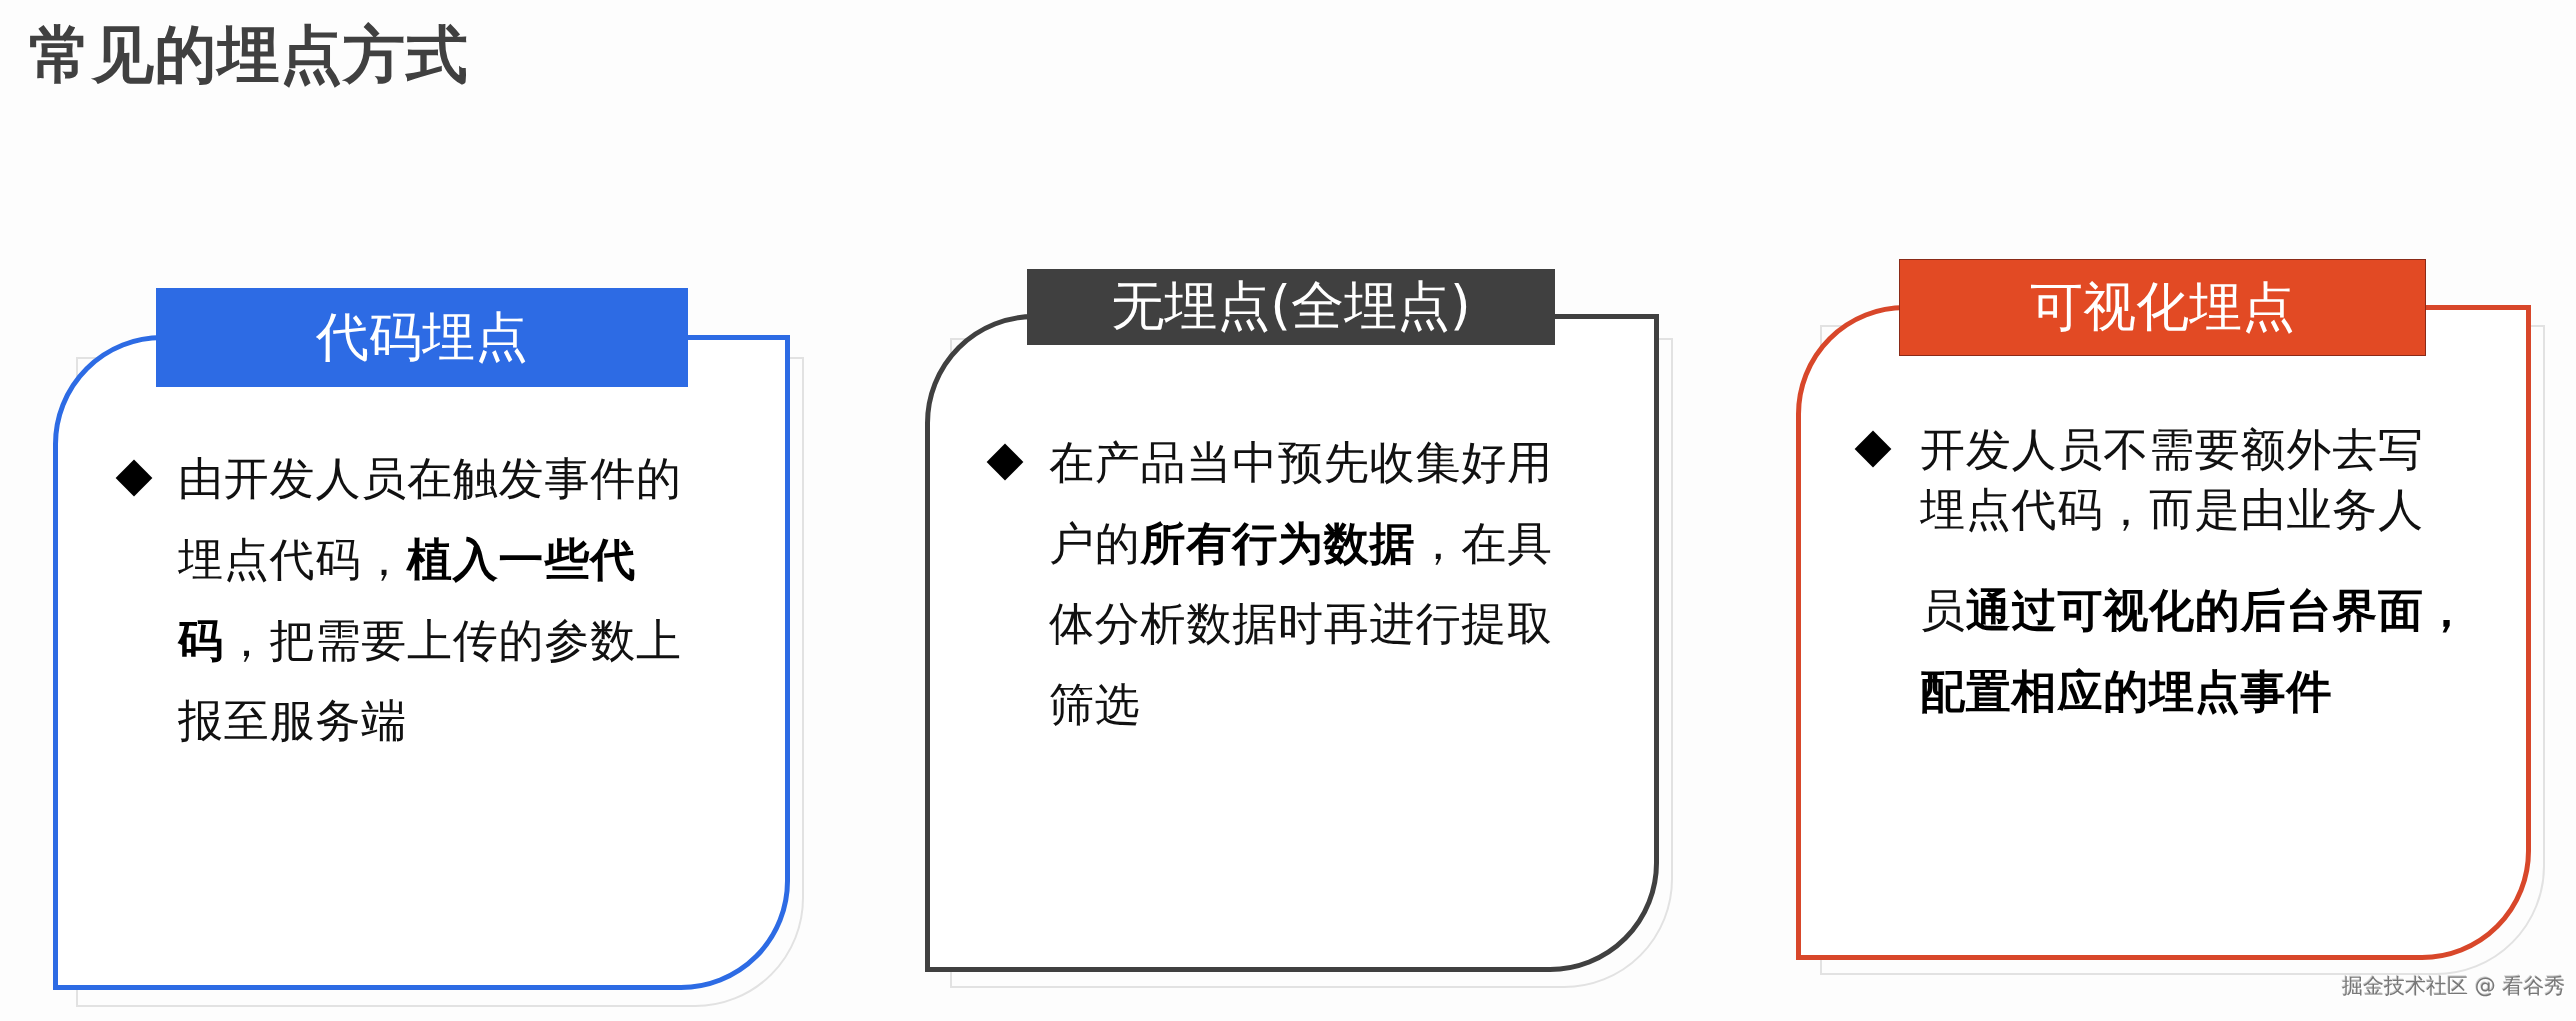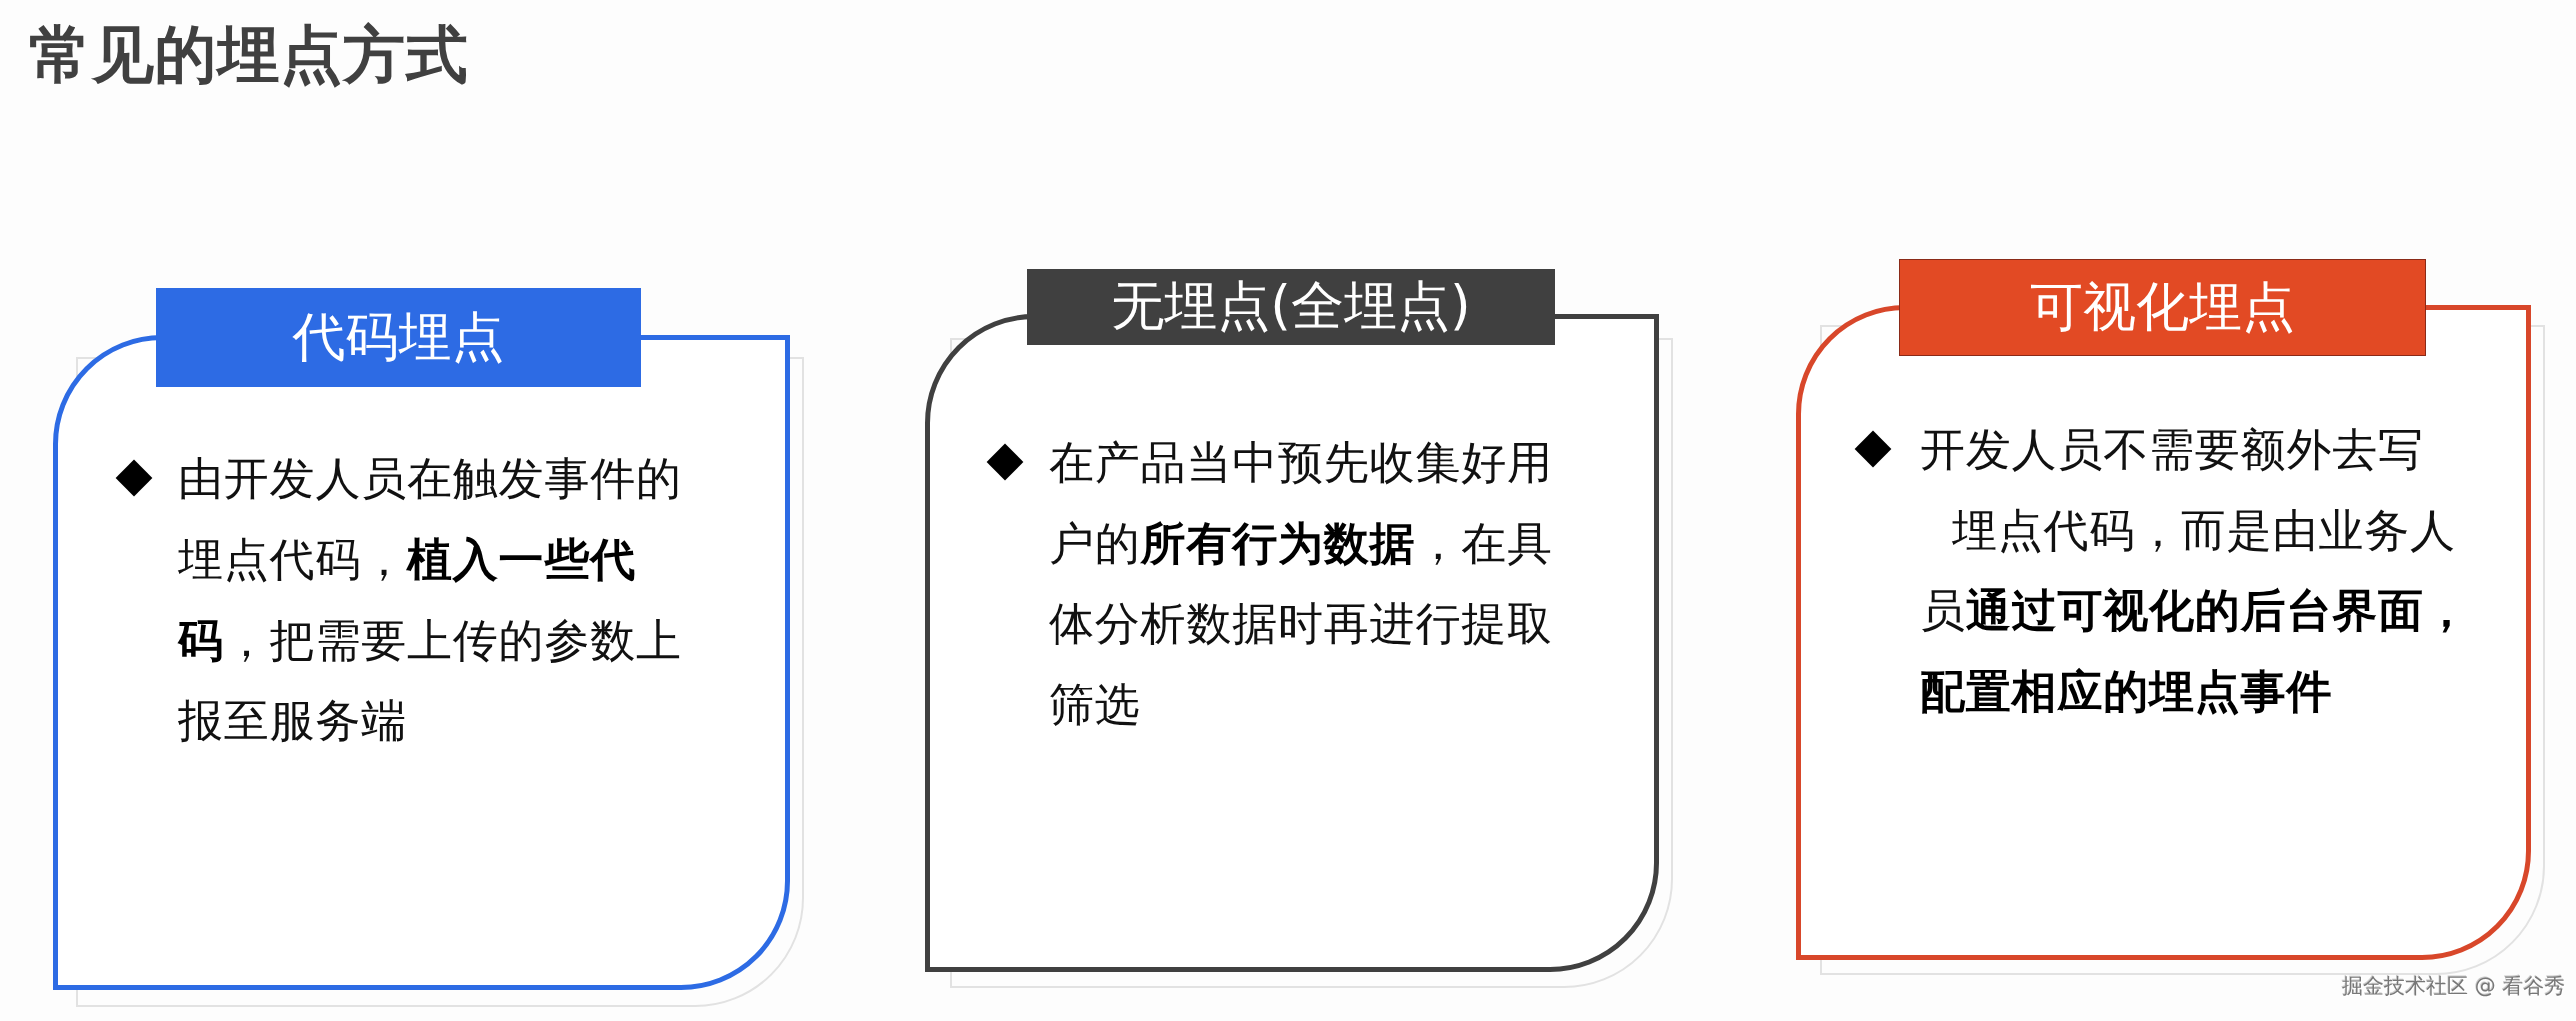--- a/index.html
+++ b/index.html
@@ -43,21 +43,21 @@
     text-shadow:0.8px 0.8px 0 #fff, -0.8px -0.8px 0 #ccc;
   }
 </style>
 </head>
 <body>
 
 <div class="page-title">常见的埋点方式</div>
 
 <div class="card-shadow" style="left:76px;top:357px;width:724px;height:646px;"></div>
 <div class="card" style="left:53px;top:335px;width:737px;height:655px;border-color:#2d6be4;"></div>
-<div class="tab" style="left:156px;top:288px;width:485px;height:99px;background:#2d6be4;">
+<div class="tab" style="left:156px;top:288px;width:532px;height:99px;background:#2d6be4;">
   <span>代码埋点</span>
 </div>
 <div class="bullet-block" style="left:0;top:0;">
   <div class="diamond" style="left:121px;top:465px;"></div>
   <div class="line" style="left:178px;top:455px;"><span>由开发人员在触发事件的</span></div>
   <div class="line" style="left:178px;top:536px;"><span>埋点代码，</span><span class="seg-b">植入一些代</span></div>
   <div class="line" style="left:178px;top:617px;"><span class="seg-b">码</span><span>，把需要上传的参数上</span></div>
   <div class="line" style="left:178px;top:697px;"><span>报至服务端</span></div>
 </div>
 
@@ -75,19 +75,19 @@
 </div>
 
 <div class="card-shadow" style="left:1820px;top:325px;width:721px;height:646px;"></div>
 <div class="card" style="left:1796px;top:305px;width:735px;height:655px;border-color:#d8472a;"></div>
 <div class="tab" style="left:1899px;top:259px;width:527px;height:97px;background:#e24a24;border:1.6px solid #8a2a18;">
   <span>可视化埋点</span>
 </div>
 <div class="bullet-block" style="left:0;top:0;">
   <div class="diamond" style="left:1860px;top:436px;"></div>
   <div class="line" style="left:1920px;top:426px;"><span>开发人员不需要额外去写</span></div>
-  <div class="line" style="left:1920px;top:507px;margin-left:32px;"><span>埋点代码，而是由业务人</span></div>
+  <div class="line" style="left:1920px;top:486px;"><span>埋点代码，而是由业务人</span></div>
   <div class="line" style="left:1920px;top:587px;"><span>员</span><span class="seg-b">通过可视化的后台界面，</span></div>
   <div class="line" style="left:1920px;top:668px;"><span class="seg-b">配置相应的埋点事件</span></div>
 </div>
 
 <div class="watermark">掘金技术社区 @ 看谷秀</div>
 
 
 </body></html>

